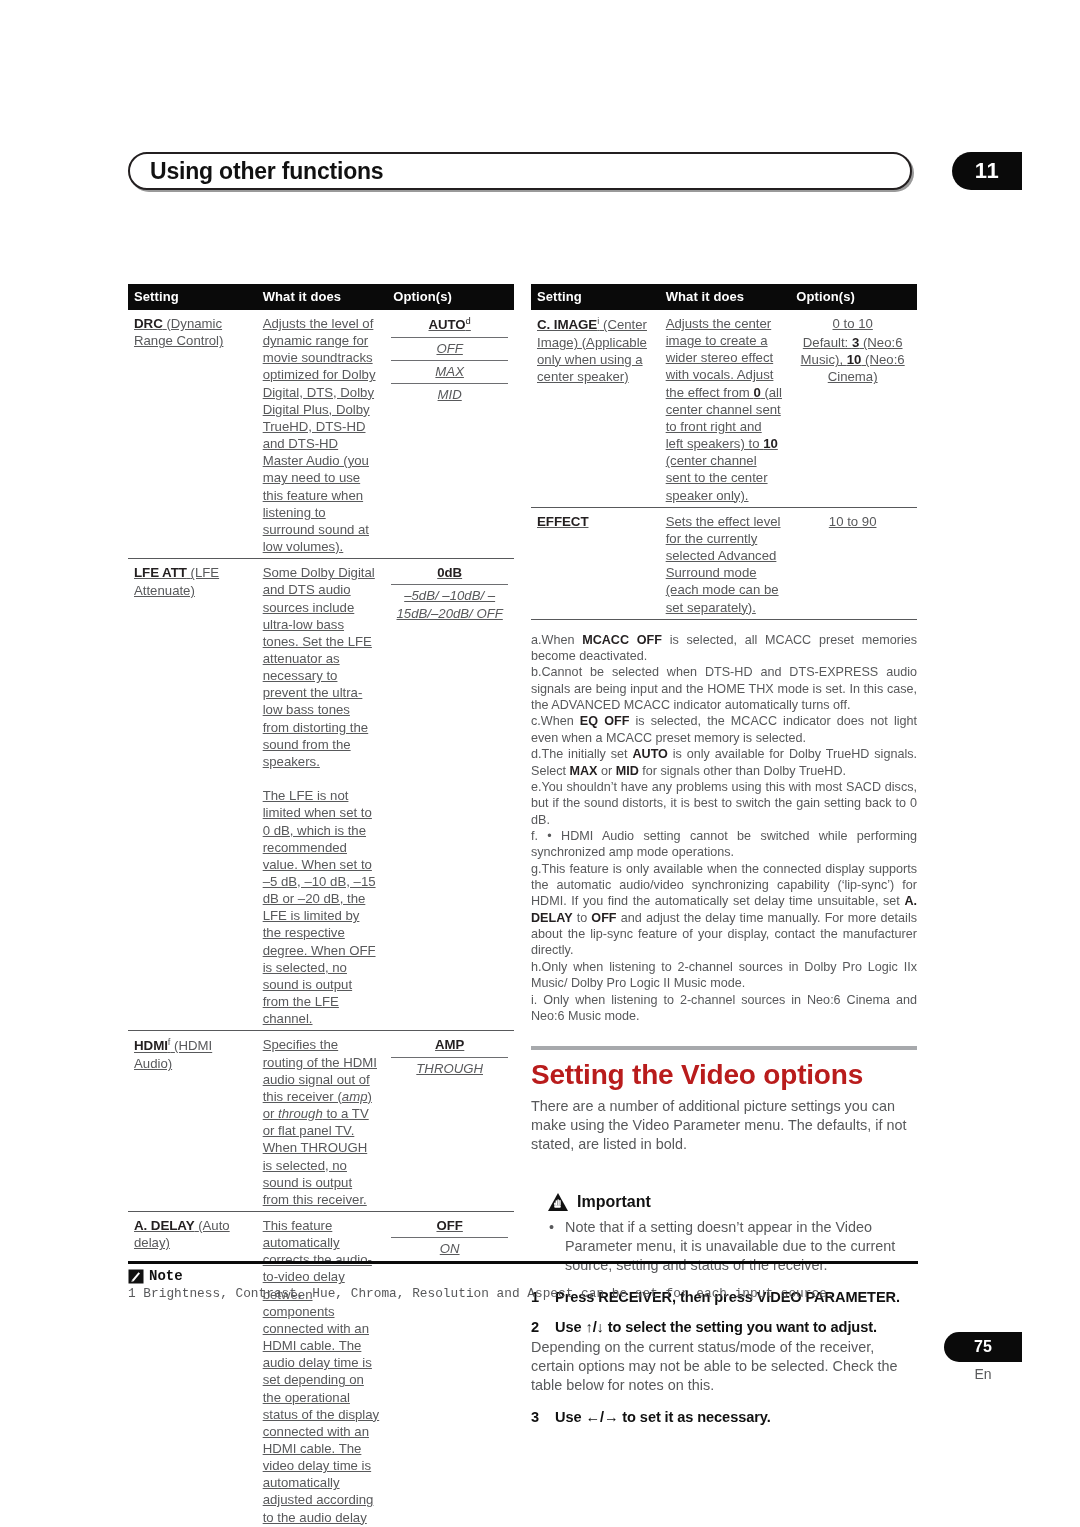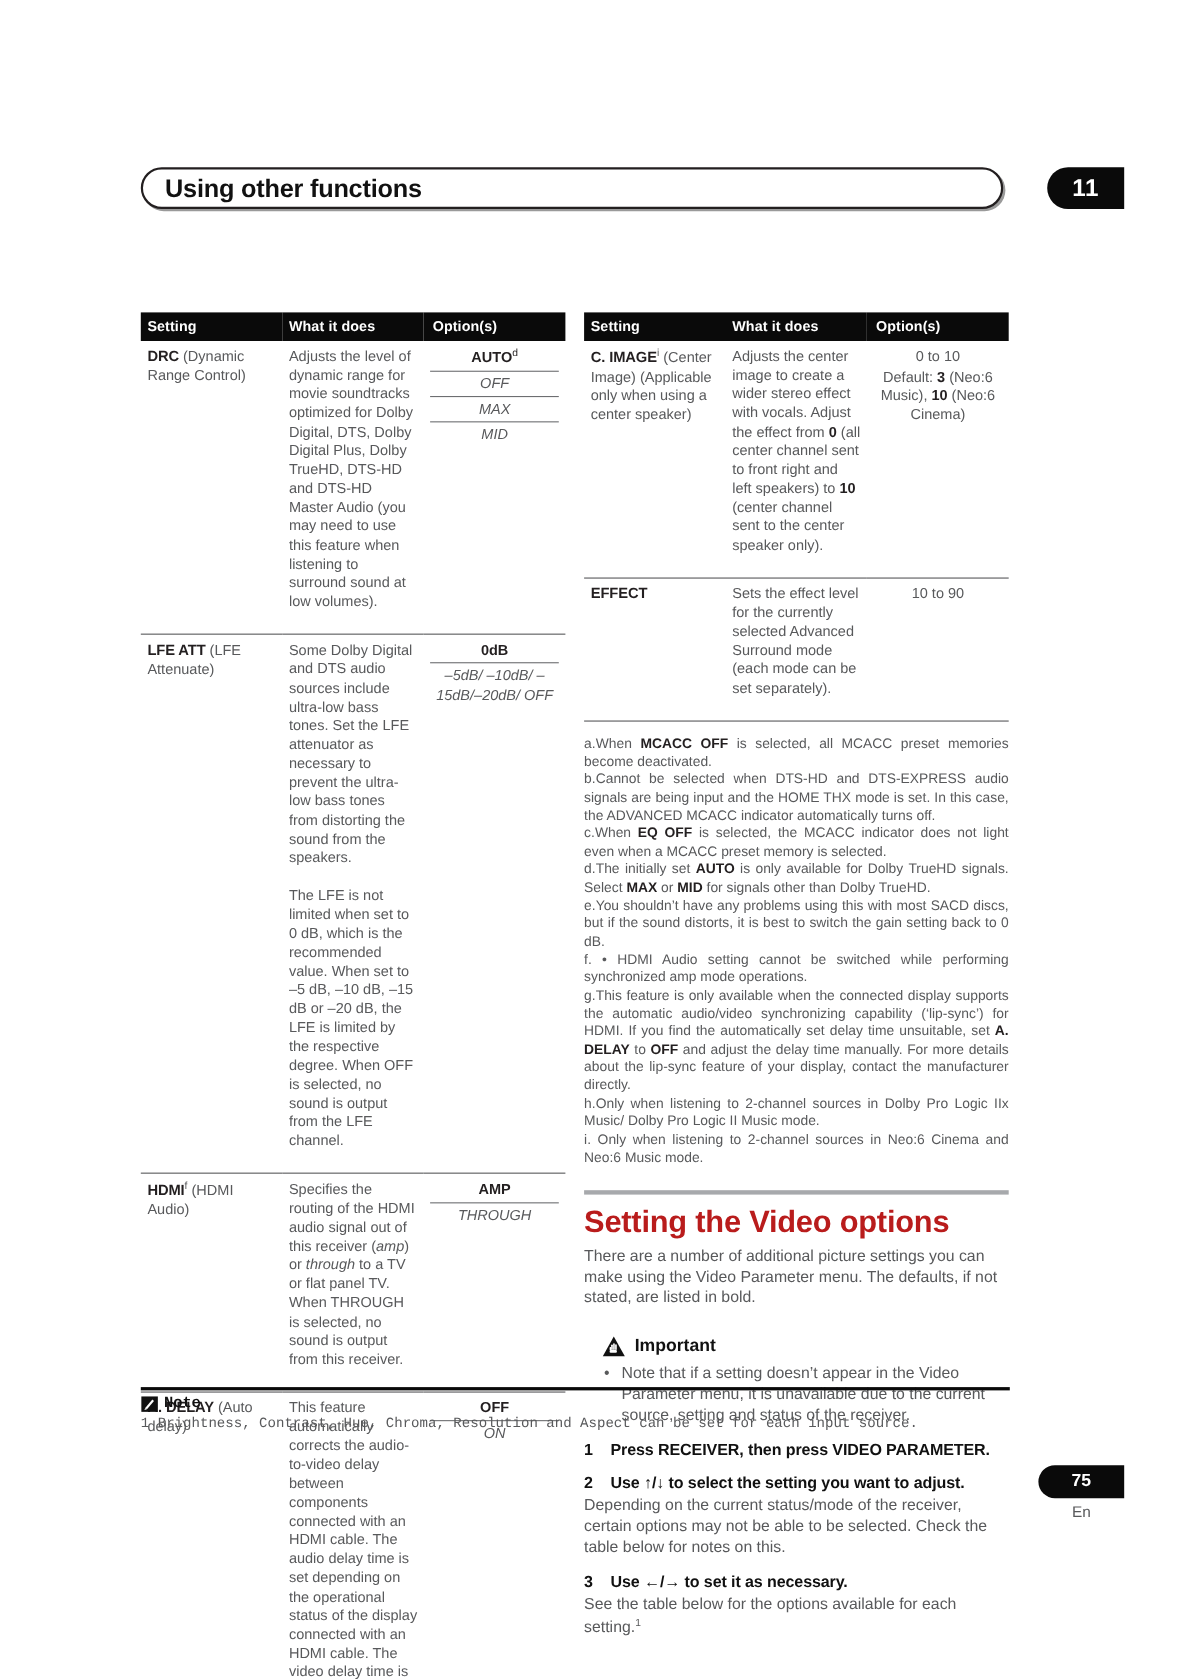--- a/index.html
+++ b/index.html
@@ -89,25 +89,26 @@
     text-align: left;
     padding: 5px 6px 6px 6px;
     letter-spacing: 0.1px;
   }
   table.opt thead th.c-opt {
     text-align: left;
     padding-left: 8px;
   }
   table.opt tbody td {
     vertical-align: top;
-    padding: 5px 6px 21px 6px;
+    padding: 5px 6px 3px 6px;
     font-size: 13.2px;
     line-height: 1.30;
     color: #58595b;
     border-top: 1.6px solid #58595b;
+    text-decoration: underline;
   }
   table.opt tbody tr:first-child td {
     border-top: none;
   }
   td.c-set {
     width: 92px;
     color: #231f20;
   }
   td.c-set .nm {
     font-weight: bold;
@@ -192,21 +193,21 @@
     color: #b91c1c;
     letter-spacing: -0.2px;
   }
   .body-p {
     margin-top: 6px;
     font-size: 14.4px;
     line-height: 1.32;
     color: #58595b;
   }
 
-  .important-block { margin-top: 24px; }
+  .important-block { margin-top: 38px; }
   .important-head {
     display: flex;
     align-items: center;
     gap: 8px;
     padding-left: 16px;
   }
   .important-head .lbl {
     font-size: 16px;
     font-weight: bold;
     color: #111;
@@ -467,21 +468,20 @@
   <div class="step">
     <span class="num">2</span>
     <span><span>Use </span><span class="arr">↑/↓</span><span> to select the setting you want to adjust.</span></span>
   </div>
   <div class="step-body">Depending on the current status/mode of the receiver, certain options may not be able to be selected. Check the table below for notes on this.</div>
 
   <div class="step">
     <span class="num">3</span>
     <span><span>Use </span><span class="arr">←/→</span><span> to set it as necessary.</span></span>
   </div>
-  <div class="step-body"><span>See the table below for the options available for each setting.</span><sup>1</sup></div>
 
 </div>
 
 <div class="note-block">
   <div class="note-rule-top"></div>
   <div class="note-head">
     <span>
       <svg class="note-icon" viewBox="0 0 16 15" xmlns="http://www.w3.org/2000/svg">
         <rect x="0.5" y="0.5" width="15" height="14" fill="#111"></rect>
         <path d="M4 11 L10.5 3.2 L12 4.6 L5.6 12.2 Z" fill="#fff"></path>

